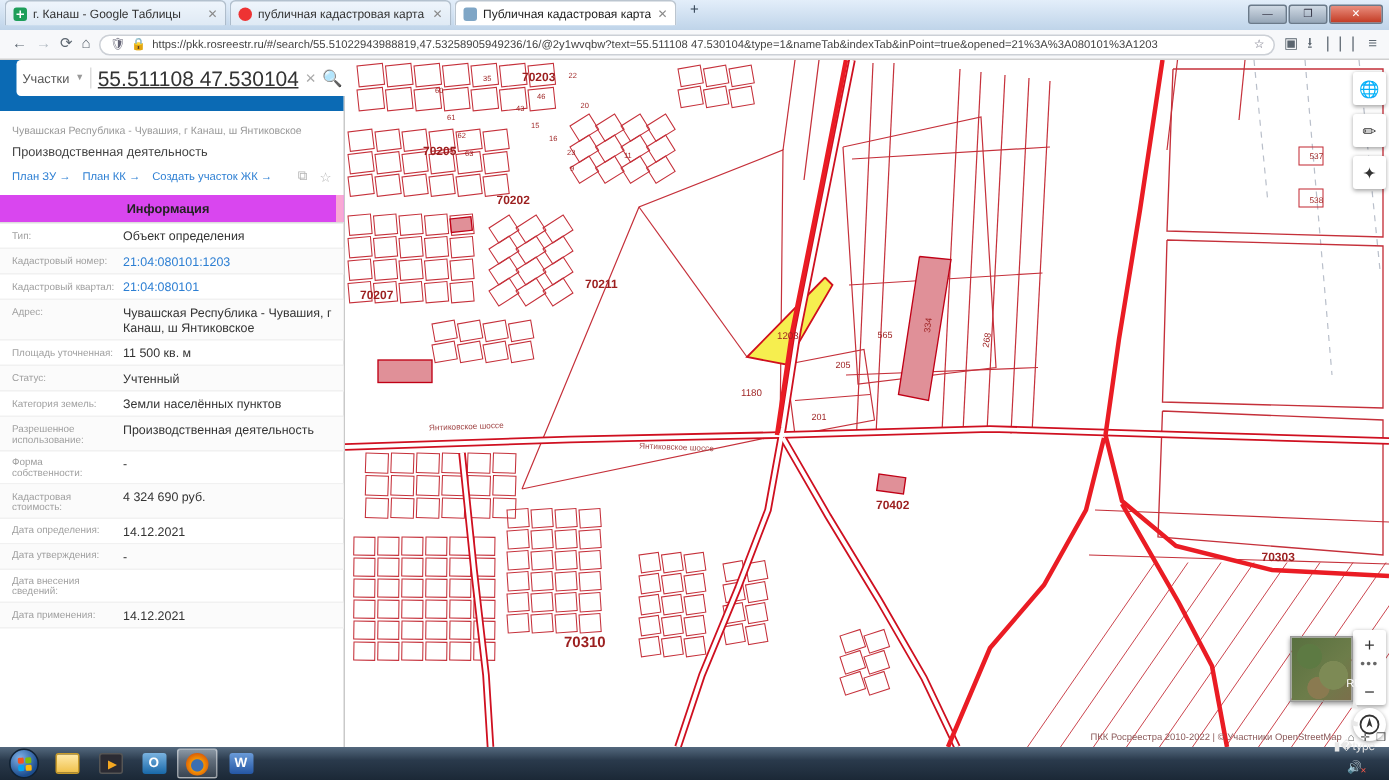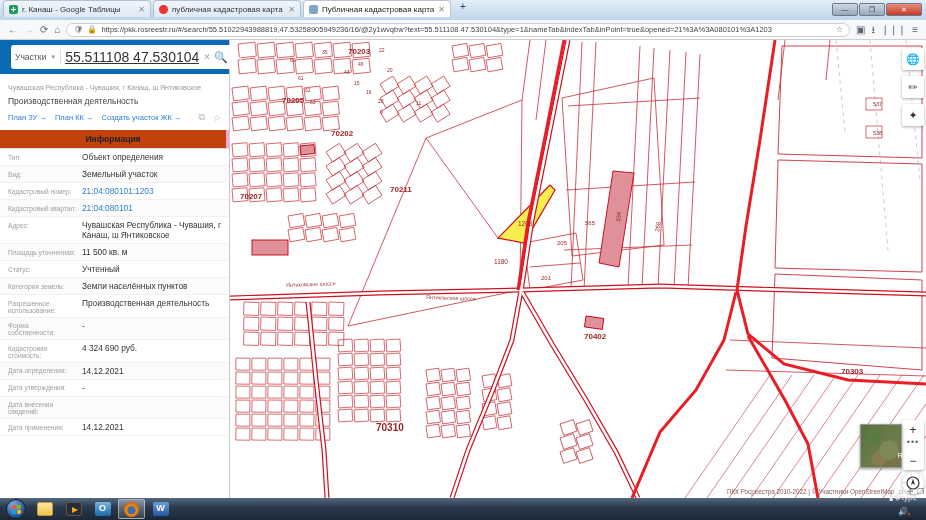--- a/index.html
+++ b/index.html
@@ -34,21 +34,21 @@
   .navic { color:#5c6670; font-size:10px; line-height:1; }
   .navic.dim { color:#b4bcc4; }
   .urlpill { flex:1; height:14px; background:#fff; border:1px solid #ccd0d6; border-radius:7px;
     display:flex; align-items:center; gap:4px; padding:0 6px; overflow:hidden; }
   .urltext { flex:1; font-size:7.5px; color:#444; white-space:nowrap; overflow:hidden; text-overflow:ellipsis; }
   .picon { font-size:8px; color:#667; }
 
   
   .sidebar { position:absolute; left:0; top:40px; width:230px; height:458px; background:#fff; z-index:5;
     border-right:1px solid #c9c9c9; }
-  .s-head { height:34px; background:#0b6ab4; display:flex; align-items:center; padding:0 12px 0 6px; gap:5px; }
+  .s-head { height:34px; background:#0b6ab4; display:flex; padding:0 12px 0 6px; gap:5px; }
   .burger { width:13px; height:9px; border-top:2px solid #fff; border-bottom:2px solid #fff; position:relative; }
   .burger:after { content:""; position:absolute; left:0; right:0; top:2.5px; height:2px; background:#fff; }
   .s-search { flex:1; height:24px; background:#fff; border-radius:3px; display:flex; align-items:center; padding:0 4px; gap:4px; }
   .s-cat { font-size:8.5px; color:#555; white-space:nowrap; }
   .s-caret { font-size:6px; color:#999; }
   .s-div { width:1px; height:14px; background:#ddd; }
   .s-val { flex:1; font-size:14px; color:#333; white-space:nowrap; overflow:hidden;text-decoration:underline; }
   .s-x { color:#aaa; font-size:9px; }
   .s-mag { color:#0b6ab4; font-size:11px; font-weight:bold; }
   .s-collapse { color:#fff; font-size:11px; padding:0 1px; }
@@ -57,21 +57,21 @@
   .s-title { font-size:10.5px; font-weight:bold; color:#333; }
   .s-sub { font-size:7px; color:#9a9a9a; margin-top:3px; }
   .s-usage { font-size:8.5px; color:#444; margin-top:5px; }
   .s-links { display:flex; align-items:center; gap:8px; margin-top:6px; font-size:7.5px; }
   .s-links a { color:#2d7fd3; text-decoration:none; white-space:nowrap; }
   .s-links .lspace { flex:1; }
   .s-links .gic { color:#b5b5b5; font-size:9px; }
 
   .s-tabs { display:flex; margin-top:7px; border-bottom:1px solid #ddd; height:19px; }
   .s-tab { flex:1; font-size:8.5px; display:flex; align-items:center; justify-content:center; }
-  .s-tab.on { background:#c2410c; color:#222; font-weight:bold; border-right:3px solid #f9a8d4; }
+  .s-tab.on { background:#d946ef; color:#222; font-weight:bold; border-right:5px solid #f9a8d4; }
   .s-tab.off { background:#ececec; color:#999; border-bottom:1px solid #ddd; }
 
   .inforow { display:flex; border-bottom:1px solid #f1f1f1; padding:3px 8px; }
   .inforow:nth-child(even) { background:#fbfbfb; }
   .ilabel { width:74px; flex:0 0 74px; font-size:6.6px; color:#a0a0a0; padding-top:1.5px; padding-right:5px; }
   .ivalue { flex:1; font-size:8.3px; color:#333; }
   .ivalue.lnk { color:#2d7fd3; }
 
   
   .map { position:absolute; left:230px; top:40px; width:696px; height:458px; background:#fff; overflow:hidden; }
@@ -515,24 +515,20 @@
     </div>
     <div class="s-tabs">
       <div class="s-tab on">Информация</div>
     </div>
     <div id="info-rows">
         <div class="inforow">
           <div class="ilabel">Тип:</div>
           <div class="ivalue">Объект определения</div>
         </div>
         <div class="inforow">
-          <div class="ilabel">Вид:</div>
-          <div class="ivalue">Земельный участок</div>
-        </div>
-        <div class="inforow">
           <div class="ilabel">Кадастровый номер:</div>
           <div class="ivalue lnk">21:04:080101:1203</div>
         </div>
         <div class="inforow">
           <div class="ilabel">Кадастровый квартал:</div>
           <div class="ivalue lnk">21:04:080101</div>
         </div>
         <div class="inforow">
           <div class="ilabel">Адрес:</div>
           <div class="ivalue">Чувашская Республика - Чувашия, г Канаш, ш Янтиковское</div>

